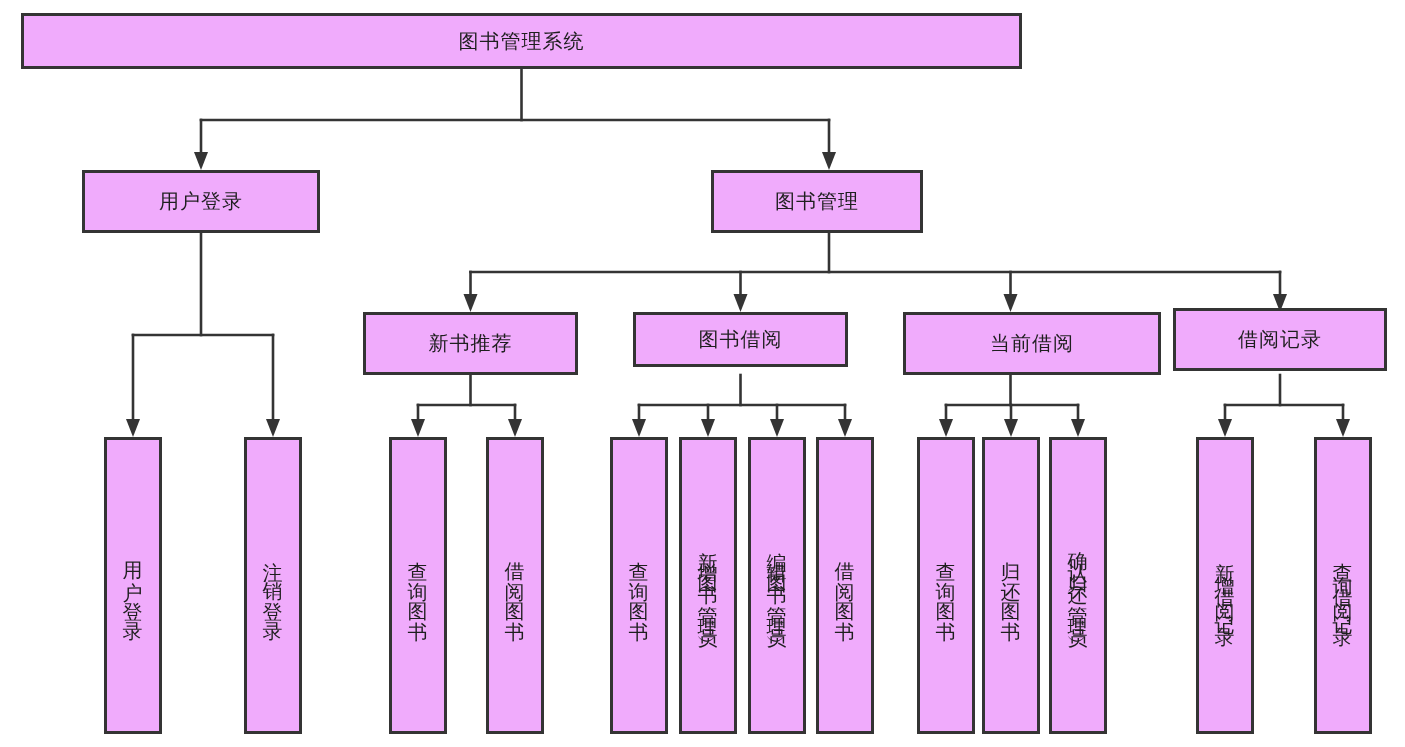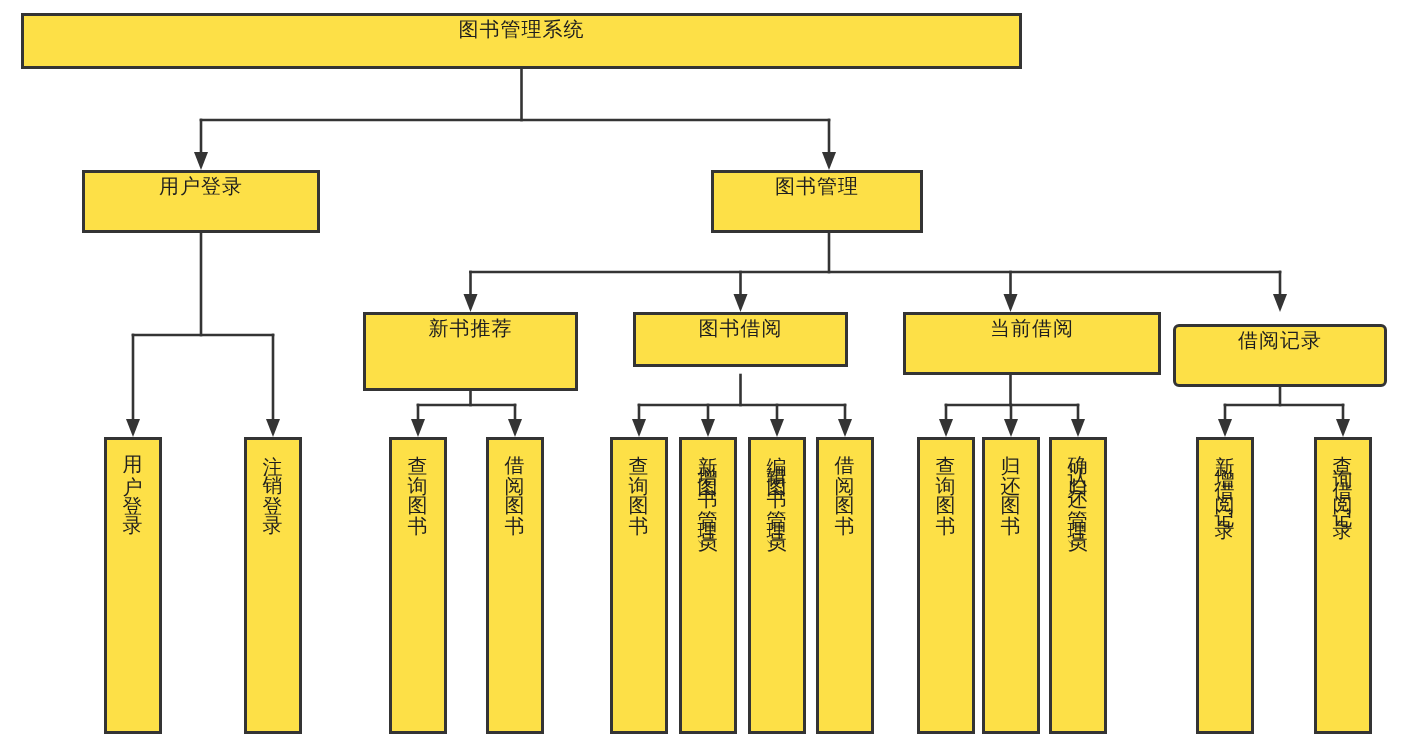--- a/index.html
+++ b/index.html
@@ -8,23 +8,24 @@
     width: 1405px;
     height: 747px;
     background: #ffffff;
     font-family: "Liberation Sans", sans-serif;
     overflow: hidden;
   }
   #edges { position: absolute; left: 0; top: 0; }
   .node {
     position: absolute;
     box-sizing: border-box;
-    background: #fde047;
+    background: #f0abfc;
     border: 3px solid #343434;
     display: flex;
+    align-items: center;
     justify-content: center;
     color: #1f1f1f;
   }
   .hbox { font-size: 20px; letter-spacing: 1px; }
   .vbox { top: 437px; width: 58px; height: 297px; }
   .vtext {
     writing-mode: vertical-rl;
     text-orientation: mixed;
     font-size: 20px;
     line-height: 1;
@@ -108,30 +109,30 @@
     <span>图书管理系统</span>
   </div>
 
   <div class="node hbox" style="left:82px; top:170px; width:238px; height:63px;">
     <span>用户登录</span>
   </div>
   <div class="node hbox" style="left:711px; top:170px; width:212px; height:63px;">
     <span>图书管理</span>
   </div>
 
-  <div class="node hbox" style="left:363px; top:312px; width:215px; height:79px;">
+  <div class="node hbox" style="left:363px; top:312px; width:215px; height:63px;">
     <span>新书推荐</span>
   </div>
   <div class="node hbox" style="left:633px; top:312px; width:215px; height:55px;">
     <span>图书借阅</span>
   </div>
   <div class="node hbox" style="left:903px; top:312px; width:258px; height:63px;">
     <span>当前借阅</span>
   </div>
-  <div class="node hbox" style="left:1173px; top:324px; width:214px; height:63px;border-radius:6px;">
+  <div class="node hbox" style="left:1173px; top:308px; width:214px; height:63px;">
     <span>借阅记录</span>
   </div>
 
   <div class="node vbox" style="left:104px;">
     <span class="vtext sp4">用户登录</span>
   </div>
   <div class="node vbox" style="left:244px;">
     <span class="vtext sp4">注销登录</span>
   </div>
 

